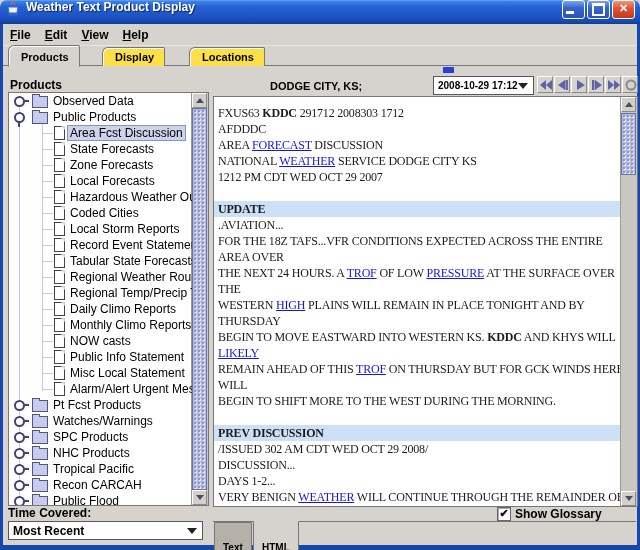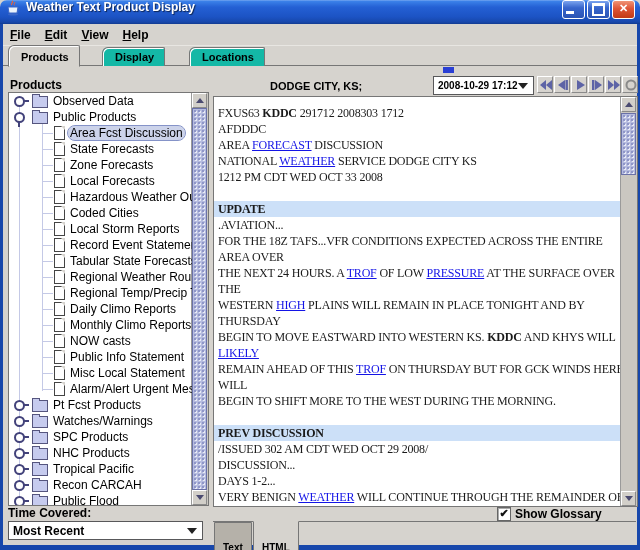--- a/index.html
+++ b/index.html
@@ -22,21 +22,21 @@
   .glyph-min{display:block;width:8px;height:3px;background:#fff;margin:10px auto 0 3px;}
   .glyph-max{display:block;width:9px;height:8px;border:2px solid #fff;border-top-width:3px;margin:2px auto 0;}
   
   #menubar{position:absolute;left:3px;top:24px;width:634px;height:21px;background:#d6d3ce;
     display:flex;align-items:center;border-bottom:1px solid #e8e6e2;}
   .menu-item{font-weight:bold;font-size:12px;padding:2px 7px;color:#000;}
   
   #tabstrip{position:absolute;left:3px;top:46px;width:634px;height:20px;}
   #tabstrip .strip-line{position:absolute;left:0;right:0;bottom:0;height:1px;background:#767676;}
   .tab{position:absolute;bottom:0;font-weight:bold;font-size:11px;padding:3px 10px 3px 12px;
-    border:1px solid #767676;border-bottom:none;background:#14b8a6;color:#000;
+    border:1px solid #767676;border-bottom:none;background:#fde047;color:#000;
     border-radius:6px 2px 0 0;box-shadow:inset 1px 1px 0 #ffffff;}
   .tab.selected{background:#d6d3ce;z-index:2;padding-top:5px;border-bottom:1px solid #d6d3ce;margin-bottom:-1px;}
   
   .panel-label{position:absolute;font-weight:bold;font-size:12px;color:#000;}
   
   #tree-panel{position:absolute;left:8px;top:92px;width:199px;height:412px;background:#fff;
     border:1px solid #767676;}
   #tree-view{position:absolute;left:0;top:0;right:16px;bottom:0;overflow:hidden;}
   .tree-guide{position:absolute;width:1px;background:#c4c9e6;z-index:0;}
   .trow{position:relative;height:16px;white-space:nowrap;z-index:1;}
@@ -46,21 +46,21 @@
   .handle.collapsed::after{content:"";position:absolute;left:7px;top:2px;width:6px;height:2px;background:#42427a;}
   .handle.expanded::after{content:"";position:absolute;left:2px;top:7px;width:2px;height:6px;background:#42427a;}
   .ticon-folder{position:absolute;left:23px;top:3px;width:14px;height:10px;background:#c6cbee;
     border:1px solid #55557e;}
   .ticon-folder::before{content:"";position:absolute;left:-1px;top:-3px;width:6px;height:2px;
     background:#c6cbee;border:1px solid #55557e;border-bottom:none;}
   .ticon-doc{position:absolute;left:45px;top:1px;width:9px;height:12px;background:#fff;border:1px solid #444;}
   .ticon-doc::before{content:"";position:absolute;right:-1px;top:-1px;width:0;height:0;
     border-top:4px solid #d6d3ce;border-left:4px solid transparent;box-shadow:0 0 0 0 #444;}
   .tlabel{position:absolute;top:1px;font-size:12px;color:#000000;line-height:14px;padding:0 2px;}
-  .lvl0 .tlabel{left:42px;} .lvl1 .tlabel{left:59px;border-radius:7px;}
+  .lvl0 .tlabel{left:42px;} .lvl1 .tlabel{left:59px;}
   .tlabel.selected{background:#ccd3ea;outline:1px solid #8593c8;}
   
   .vscroll{position:absolute;right:0;top:0;bottom:0;width:16px;background:#cac7c1;border-left:1px solid #9a9a9a;}
   .sb-btn{position:absolute;left:0;width:15px;height:15px;background:#d2cfc9;
     border:1px solid #8a8a8a;border-top-color:#fff;border-left-color:#fff;box-sizing:border-box;}
   .sb-btn.up{top:0;} .sb-btn.down{bottom:0;}
   .arr{display:block;width:0;height:0;margin:4px auto 0;}
   .arr.n{border-left:4px solid transparent;border-right:4px solid transparent;border-bottom:5px solid #4a4a70;}
   .arr.s{border-left:4px solid transparent;border-right:4px solid transparent;border-top:5px solid #4a4a70;}
   .thumb{position:absolute;left:0;width:15px;background-color:#b6bcdf;
@@ -316,21 +316,21 @@
         </svg>
       </button>
     </div>
 
   <div id="text-panel">
     <div id="text-view">
         <div class="tline"><span>FXUS63 </span><span class="b">KDDC</span><span> 291712 2008303 1712</span></div>
         <div class="tline"><span>AFDDDC</span></div>
         <div class="tline"><span>AREA </span><span class="lnk">FORECAST</span><span> DISCUSSION</span></div>
         <div class="tline"><span>NATIONAL </span><span class="lnk">WEATHER</span><span> SERVICE DODGE CITY KS</span></div>
-        <div class="tline"><span>1212 PM CDT WED OCT 33 2008</span></div>
+        <div class="tline"><span>1212 PM CDT WED OCT 29 2007</span></div>
         <div class="tline"></div>
         <div class="tline band"><span class="b">UPDATE</span></div>
         <div class="tline"><span>.AVIATION...</span></div>
         <div class="tline"><span>FOR THE 18Z TAFS...VFR CONDITIONS EXPECTED ACROSS THE ENTIRE</span></div>
         <div class="tline"><span>AREA OVER</span></div>
         <div class="tline"><span>THE NEXT 24 HOURS. A </span><span class="lnk">TROF</span><span> OF LOW </span><span class="lnk">PRESSURE</span><span> AT THE SURFACE OVER</span></div>
         <div class="tline"><span>THE</span></div>
         <div class="tline"><span>WESTERN </span><span class="lnk">HIGH</span><span> PLAINS WILL REMAIN IN PLACE TONIGHT AND BY</span></div>
         <div class="tline"><span>THURSDAY</span></div>
         <div class="tline"><span>BEGIN TO MOVE EASTWARD INTO WESTERN KS. </span><span class="b">KDDC</span><span> AND KHYS WILL</span></div>

